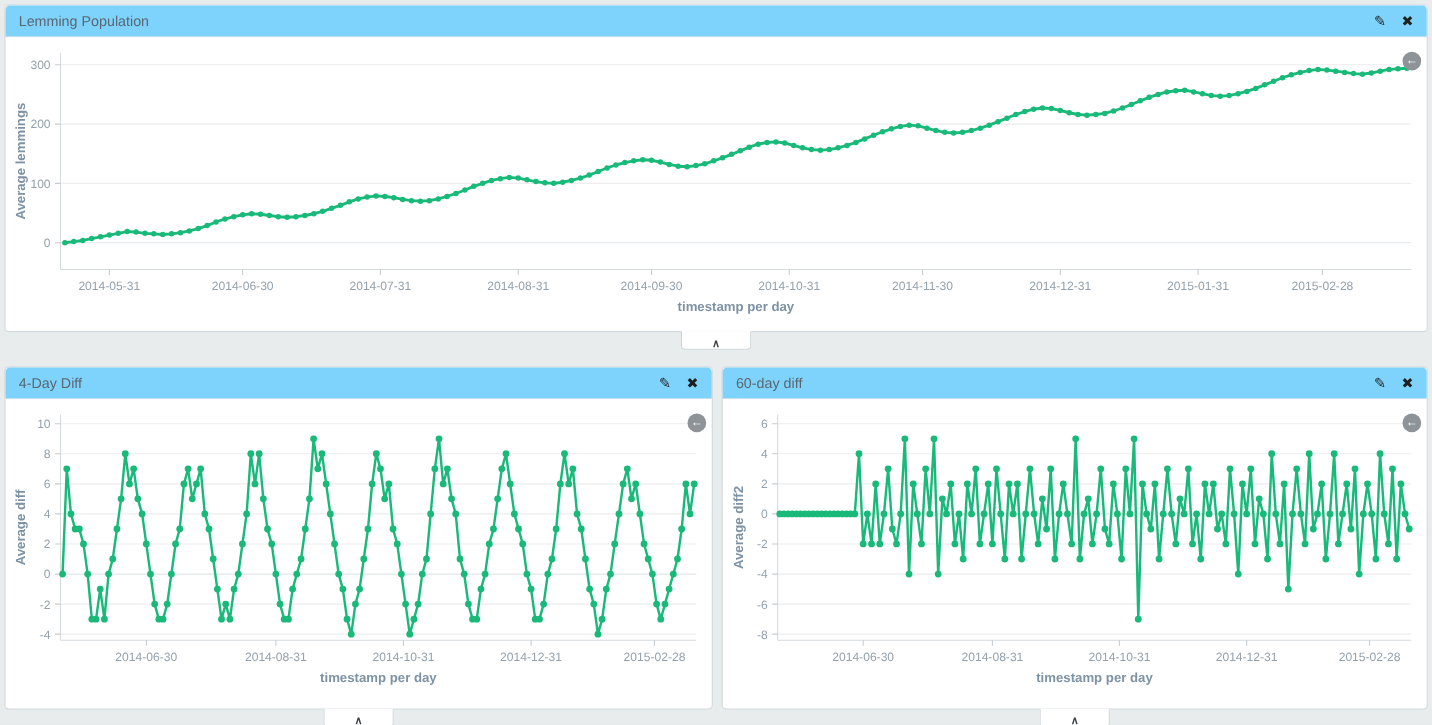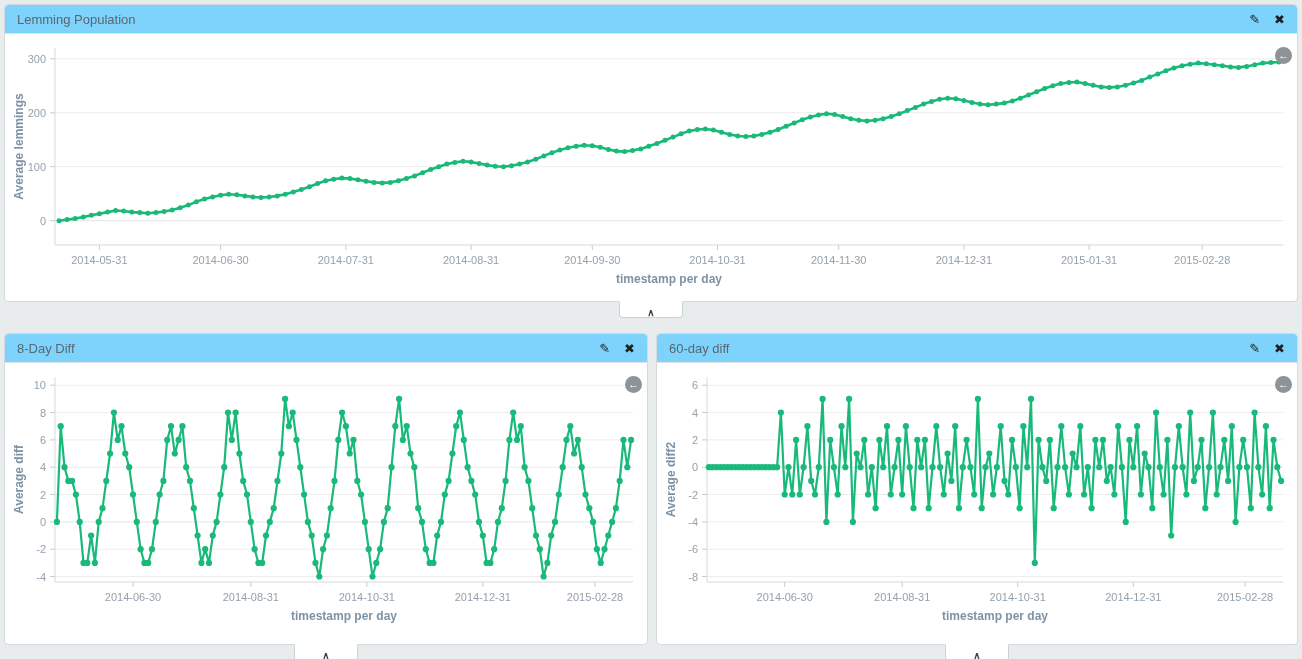--- a/index.html
+++ b/index.html
@@ -237,21 +237,21 @@
         <circle cx="1274.0" cy="28.0" r="2.5" fill="#19b97a"></circle>
       </svg>
   </div>
   <div class="collapse-tab">
     <span>∧</span>
   </div>
 </div>
 
 <div class="panel panel-bl">
   <div class="panel-header">
-    <span class="panel-title">8-Day Diff</span>
+    <span class="panel-title">4-Day Diff</span>
     <span class="panel-actions">
       <span class="icon-btn">✎</span>
       <span class="icon-btn">✖</span>
     </span>
   </div>
   <div class="panel-body">
     <span class="back-circle">←</span>
     <svg class="chart" width="642" height="281">
         <line x1="50" x2="628" y1="213.5" y2="213.5" stroke="#ededed" stroke-width="1"></line>
         <line x1="50" x2="628" y1="186.2" y2="186.2" stroke="#ededed" stroke-width="1"></line>

